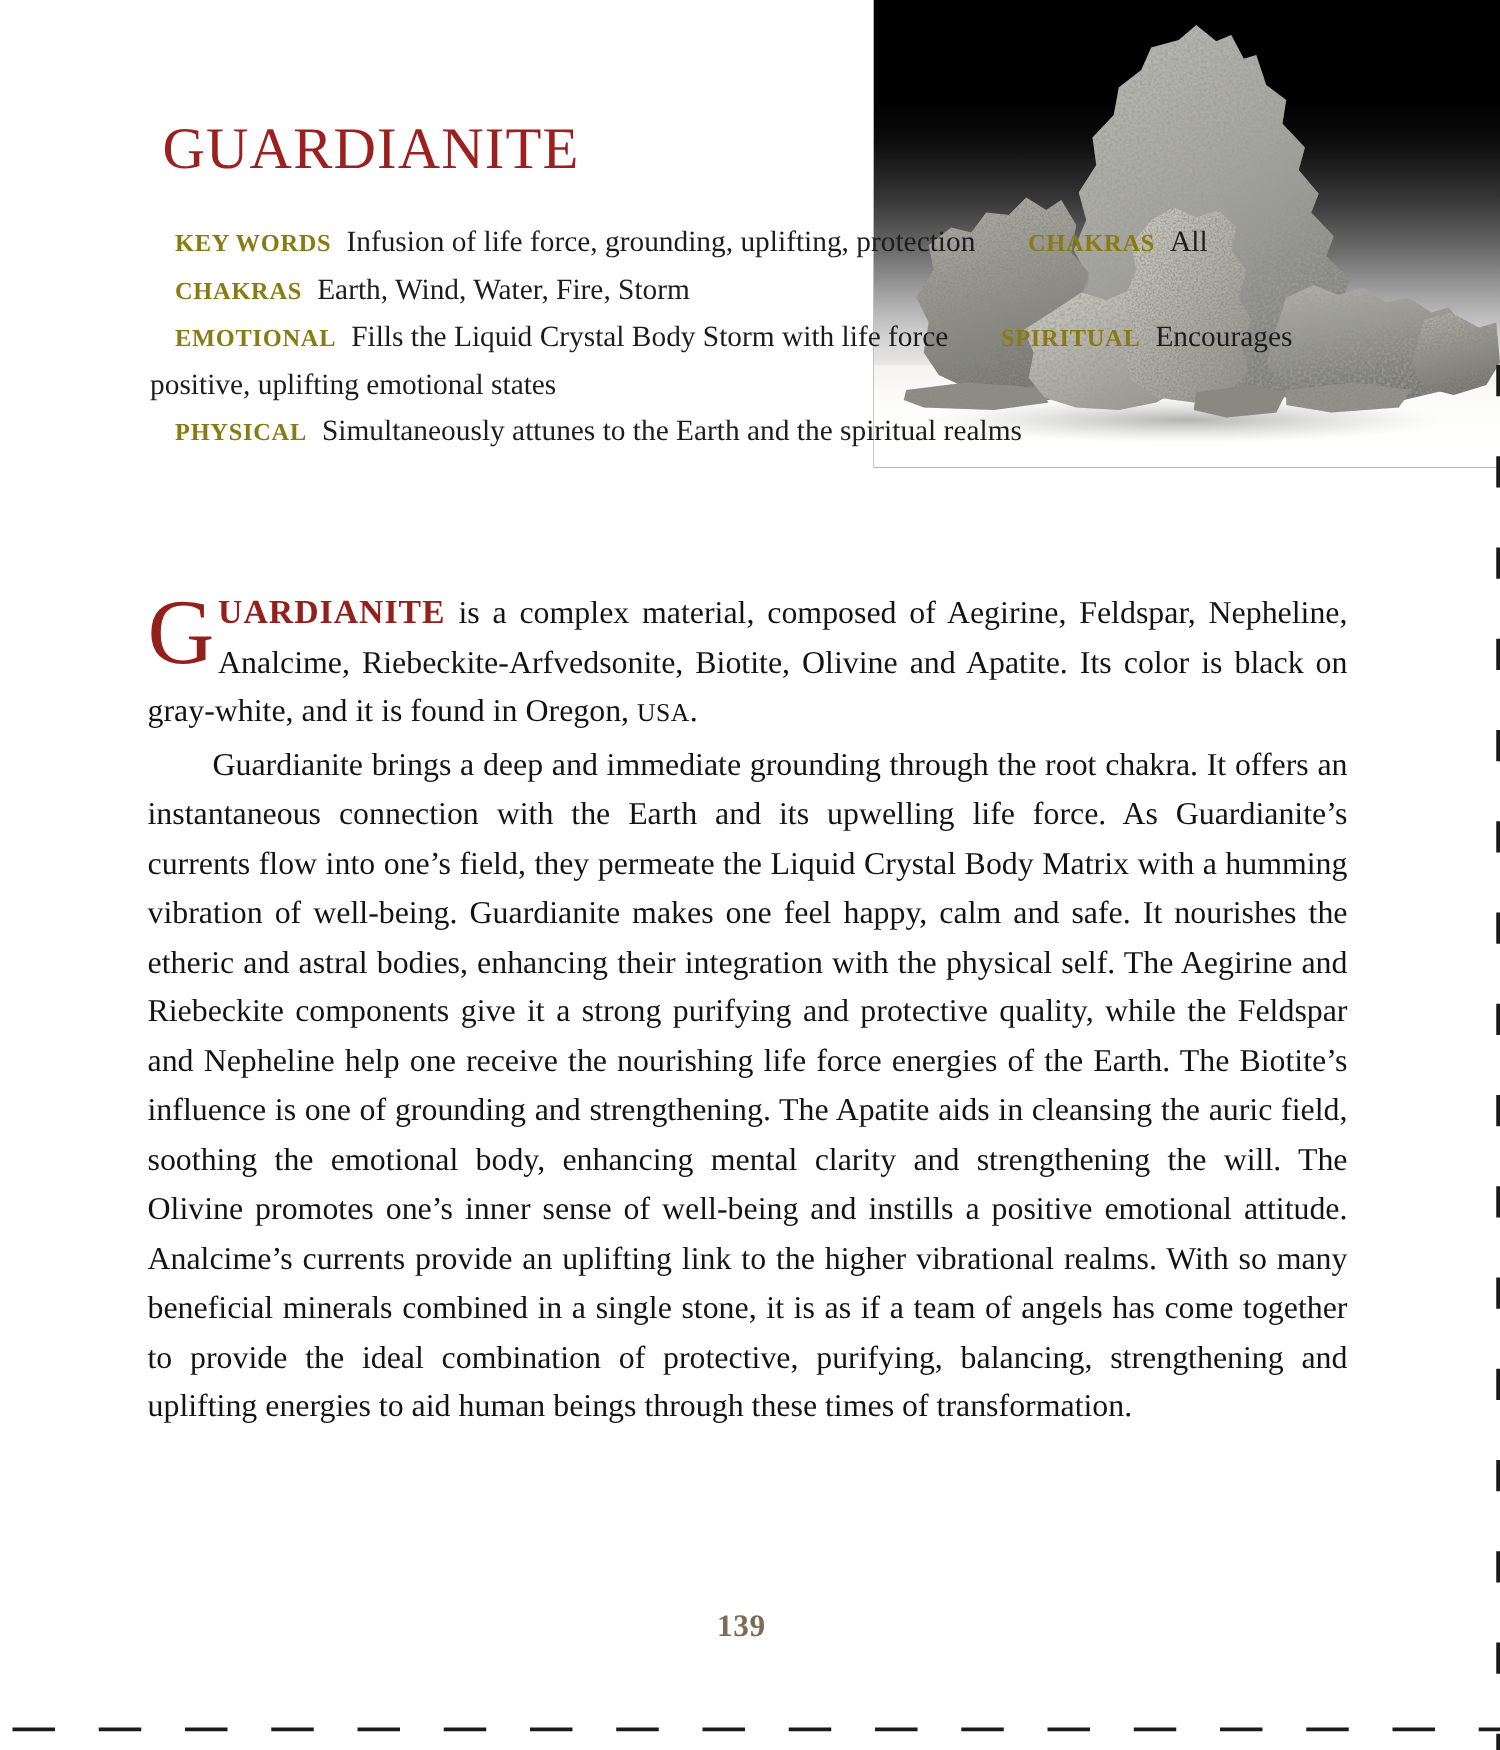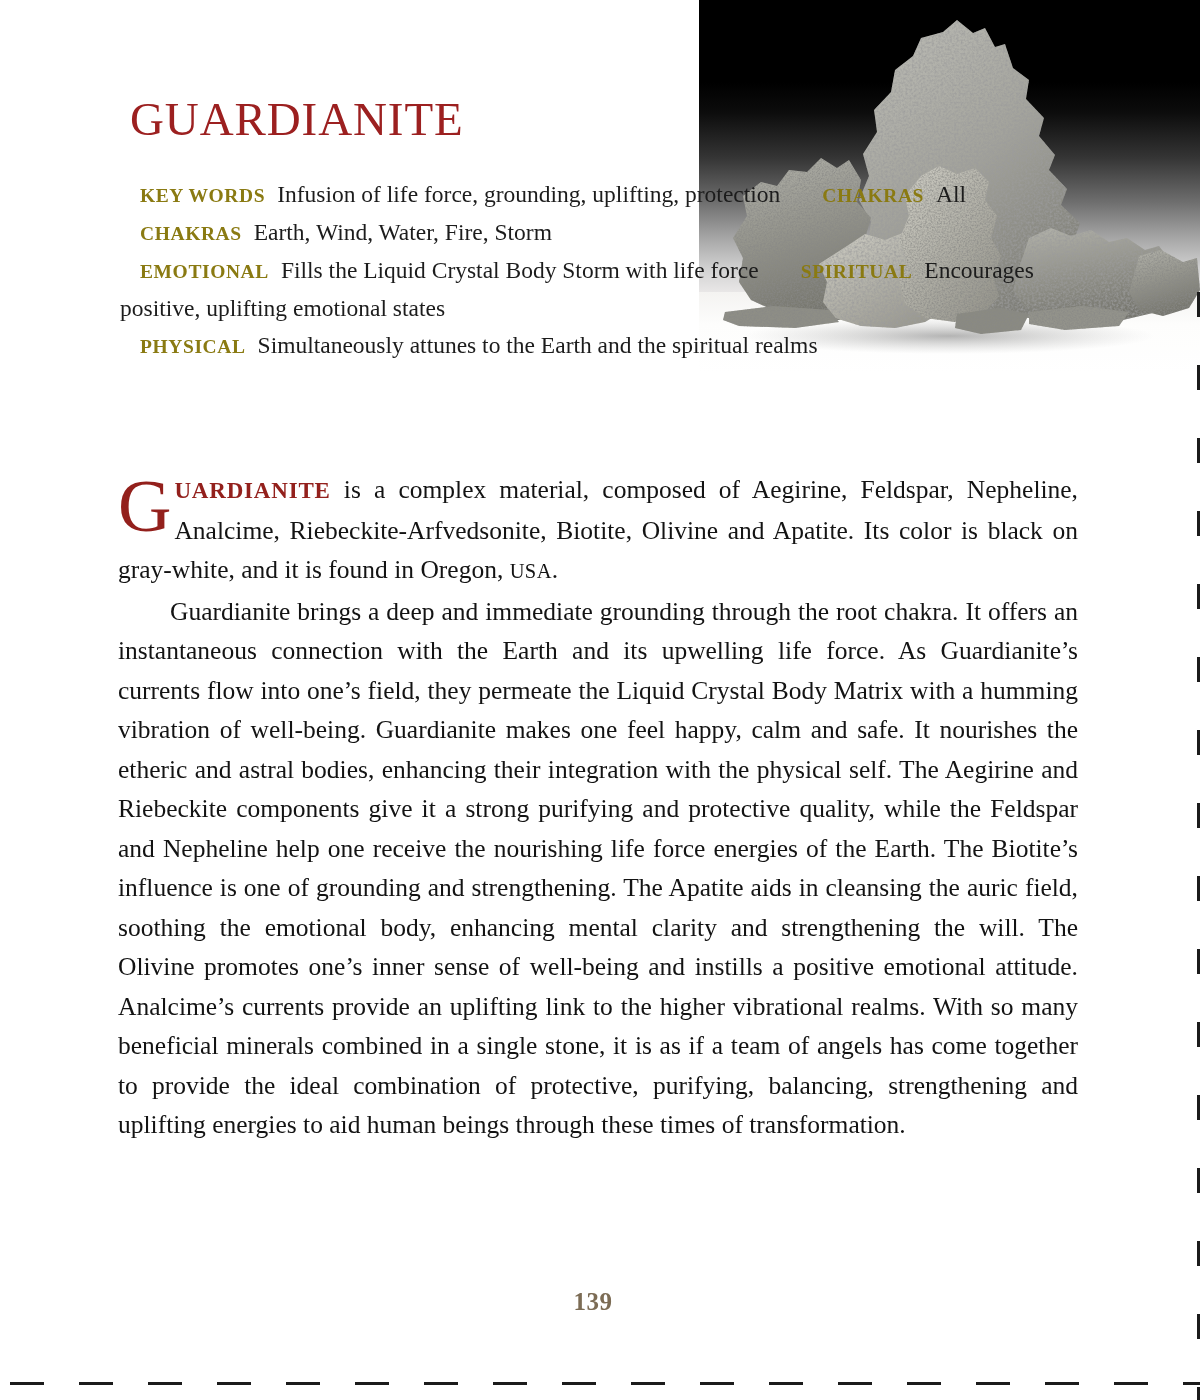--- a/index.html
+++ b/index.html
@@ -113,21 +113,21 @@
     float: left;
     color: #93201c;
     font-size: 74px;
     line-height: 60px;
     padding: 4px 3px 0 0;
     margin-top: 2px;
     font-weight: normal;
   }
   .smallcaps-red {
     color: #93201c;
-    font-size: 23px;
+    font-size: 27px;
     letter-spacing: 0.8px;
     font-weight: bold;
   }
   .smallcaps {
     font-size: 20.5px;
     letter-spacing: 0.4px;
   }
 
   #page-number {
     position: absolute;

